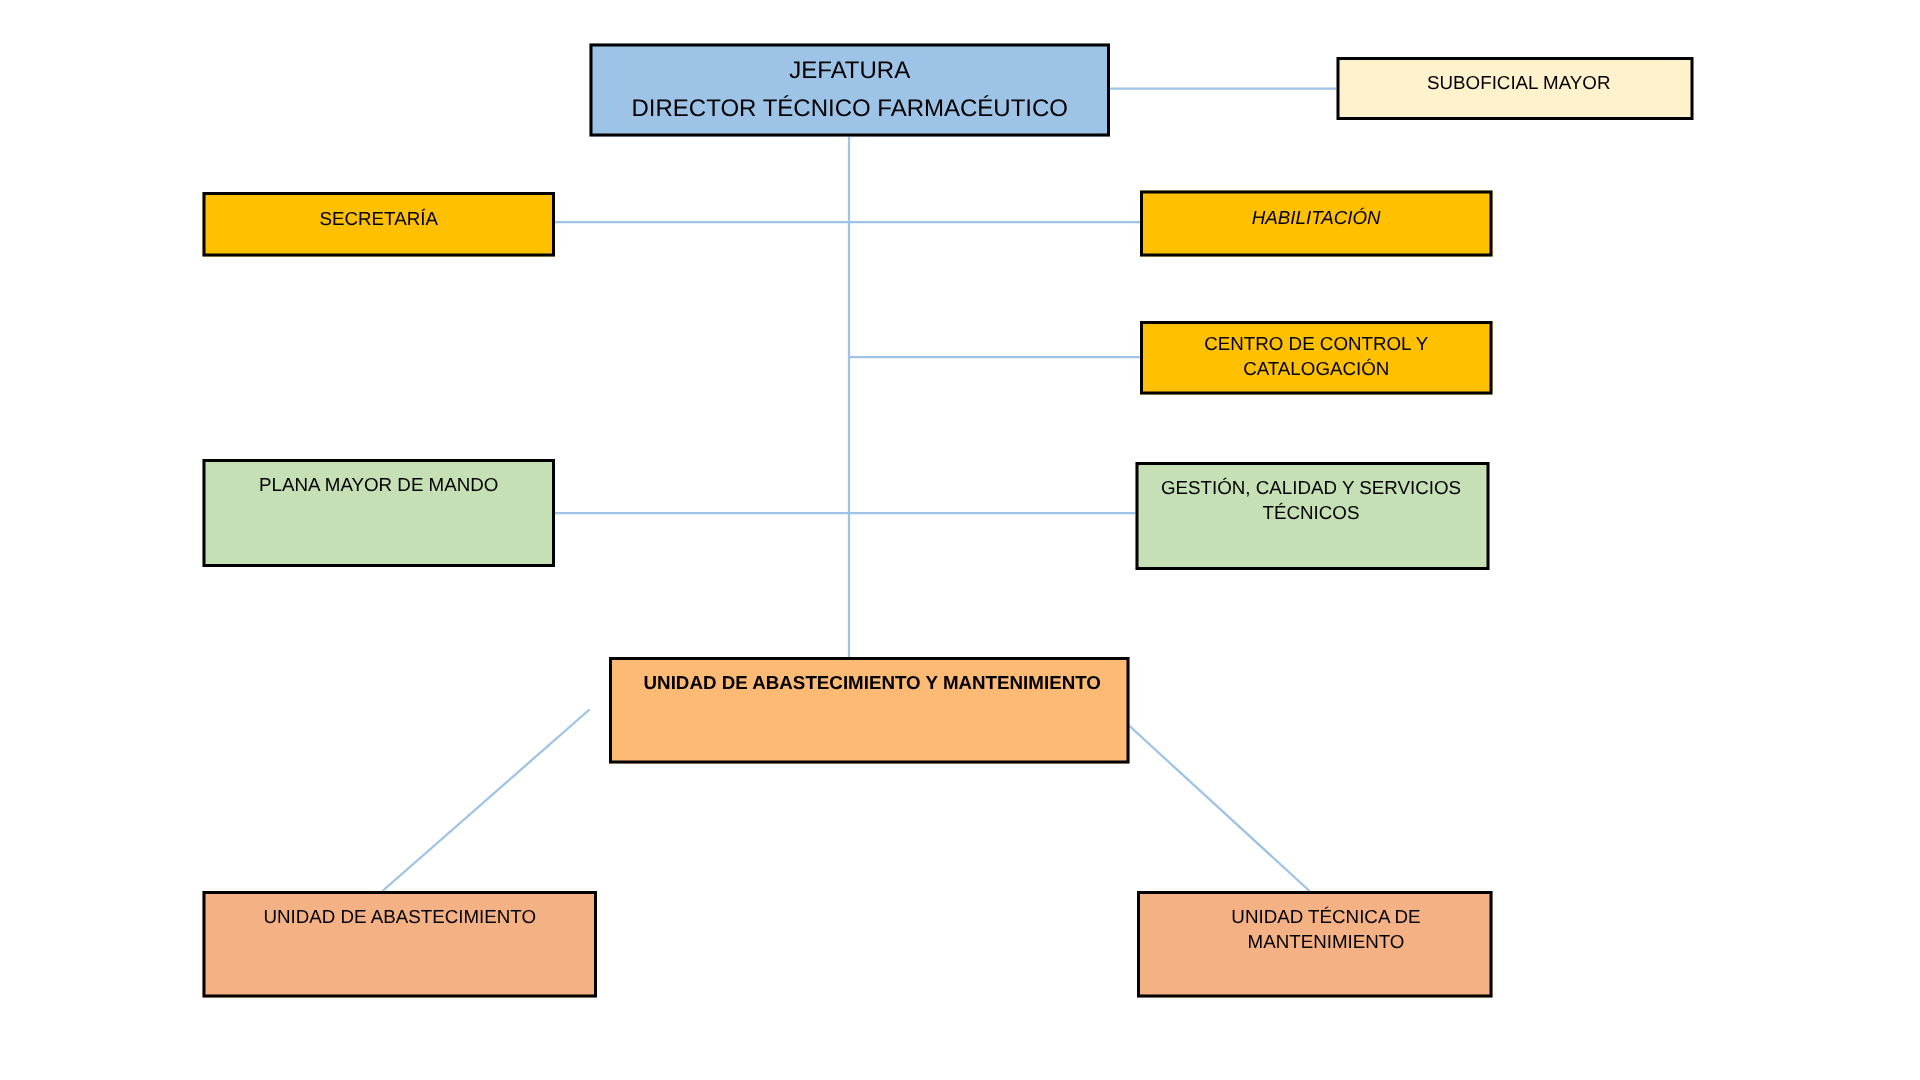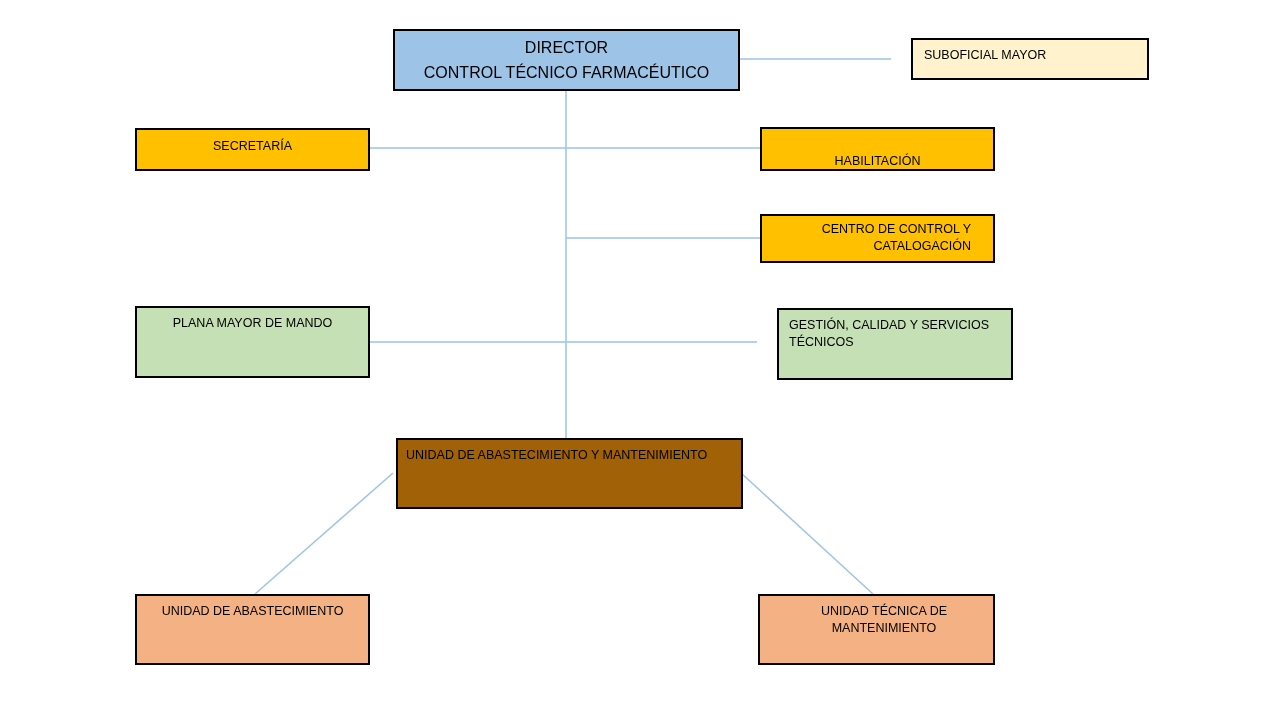--- a/index.html
+++ b/index.html
@@ -20,61 +20,61 @@
   }
   .node {
     position: absolute;
     box-sizing: border-box;
     border: 2px solid #000000;
     font-size: 12.5px;
     line-height: 17px;
     text-align: center;
     padding-top: 6px;
   }
-  .node.align-left { text-align: left; margin-left: 20px; }
+  .node.align-left { text-align: center; }
 
   .n-jefatura {
     left: 393px; top: 29px; width: 347px; height: 62px;
     background: #9DC3E6;
     font-size: 16px; line-height: 25px; padding-top: 4px;
   }
   .n-suboficial {
     left: 891px; top: 38px; width: 238px; height: 42px;
     background: #FFF2CC;
     padding-left: 11px; padding-right: 6px; padding-top: 7px;
   }
   .n-secretaria {
     left: 135px; top: 128px; width: 235px; height: 43px;
     background: #FFC000; padding-top: 8px;
   }
   .n-habilitacion {
     left: 760px; top: 127px; width: 235px; height: 44px;
-    background: #FFC000; padding-top: 24px;
+    background: #FFC000; padding-top: 8px; font-style: italic;
   }
   .n-centro {
     left: 760px; top: 214px; width: 235px; height: 49px;
     background: #FFC000; padding-top: 5px;
-    padding-left: 22px; padding-right: 22px; text-align: right;
+    padding-left: 22px; padding-right: 22px;
   }
   .n-plana {
     left: 135px; top: 306px; width: 235px; height: 72px;
     background: #C5E0B4; padding-top: 7px; text-align: center;
   }
   .n-gestion {
     left: 757px; top: 308px; width: 236px; height: 72px;
     background: #C5E0B4; padding-top: 7px;
     padding-left: 10px; padding-right: 12px;
   }
   .n-uam {
-    left: 376px; top: 438px; width: 347px; height: 71px;
-    background: #a16207; padding-top: 7px;
-    padding-left: 8px; padding-right: 4px;
+    left: 406px; top: 438px; width: 347px; height: 71px;
+    background: #fdba74; padding-top: 7px;
+    padding-left: 8px; padding-right: 4px; font-weight: bold;
   }
   .n-ua {
-    left: 135px; top: 594px; width: 235px; height: 71px;
+    left: 135px; top: 594px; width: 263px; height: 71px;
     background: #F4B183; padding-top: 7px;
   }
   .n-utm {
     left: 758px; top: 594px; width: 237px; height: 71px;
     background: #F4B183; padding-top: 7px;
     padding-left: 45px; padding-right: 30px;
   }
 </style>
 </head>
 <body>
@@ -85,22 +85,22 @@
     <line x1="740" y1="59" x2="891" y2="59" stroke="#9DC3E6" stroke-width="1.5"></line>
     <line x1="566" y1="91" x2="566" y2="438" stroke="#9DC3E6" stroke-width="1.5"></line>
     <line x1="370" y1="148" x2="760" y2="148" stroke="#9DC3E6" stroke-width="1.5"></line>
     <line x1="566" y1="238" x2="760" y2="238" stroke="#9DC3E6" stroke-width="1.5"></line>
     <line x1="370" y1="342" x2="757" y2="342" stroke="#9DC3E6" stroke-width="1.5"></line>
     <line x1="393" y1="473" x2="255" y2="594" stroke="#9DC3E6" stroke-width="1.5"></line>
     <line x1="741" y1="473" x2="873" y2="594" stroke="#9DC3E6" stroke-width="1.5"></line>
   </svg>
 
   <div class="node n-jefatura">
-    <div>DIRECTOR</div>
-    <div>CONTROL TÉCNICO FARMACÉUTICO</div>
+    <div>JEFATURA</div>
+    <div>DIRECTOR TÉCNICO FARMACÉUTICO</div>
   </div>
 
   <div class="node align-left n-suboficial">
     <span>SUBOFICIAL MAYOR</span>
   </div>
 
   <div class="node n-secretaria">
     <span>SECRETARÍA</span>
   </div>
 

